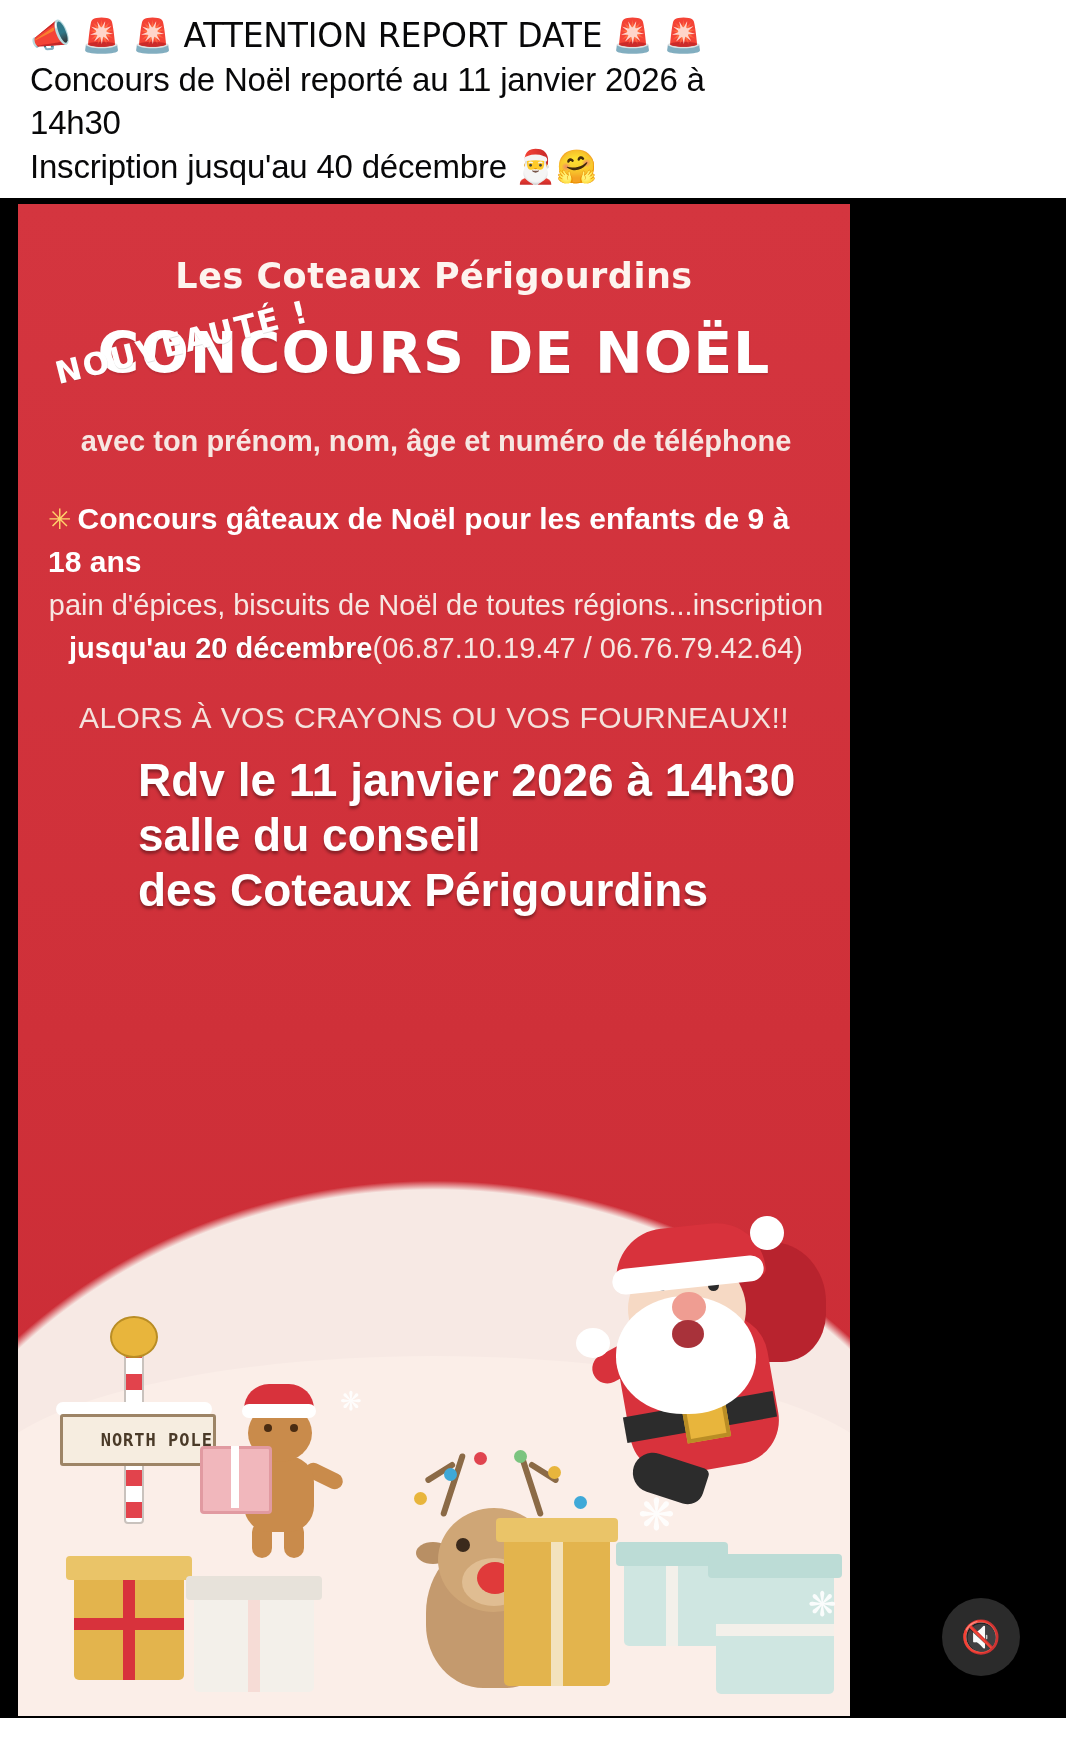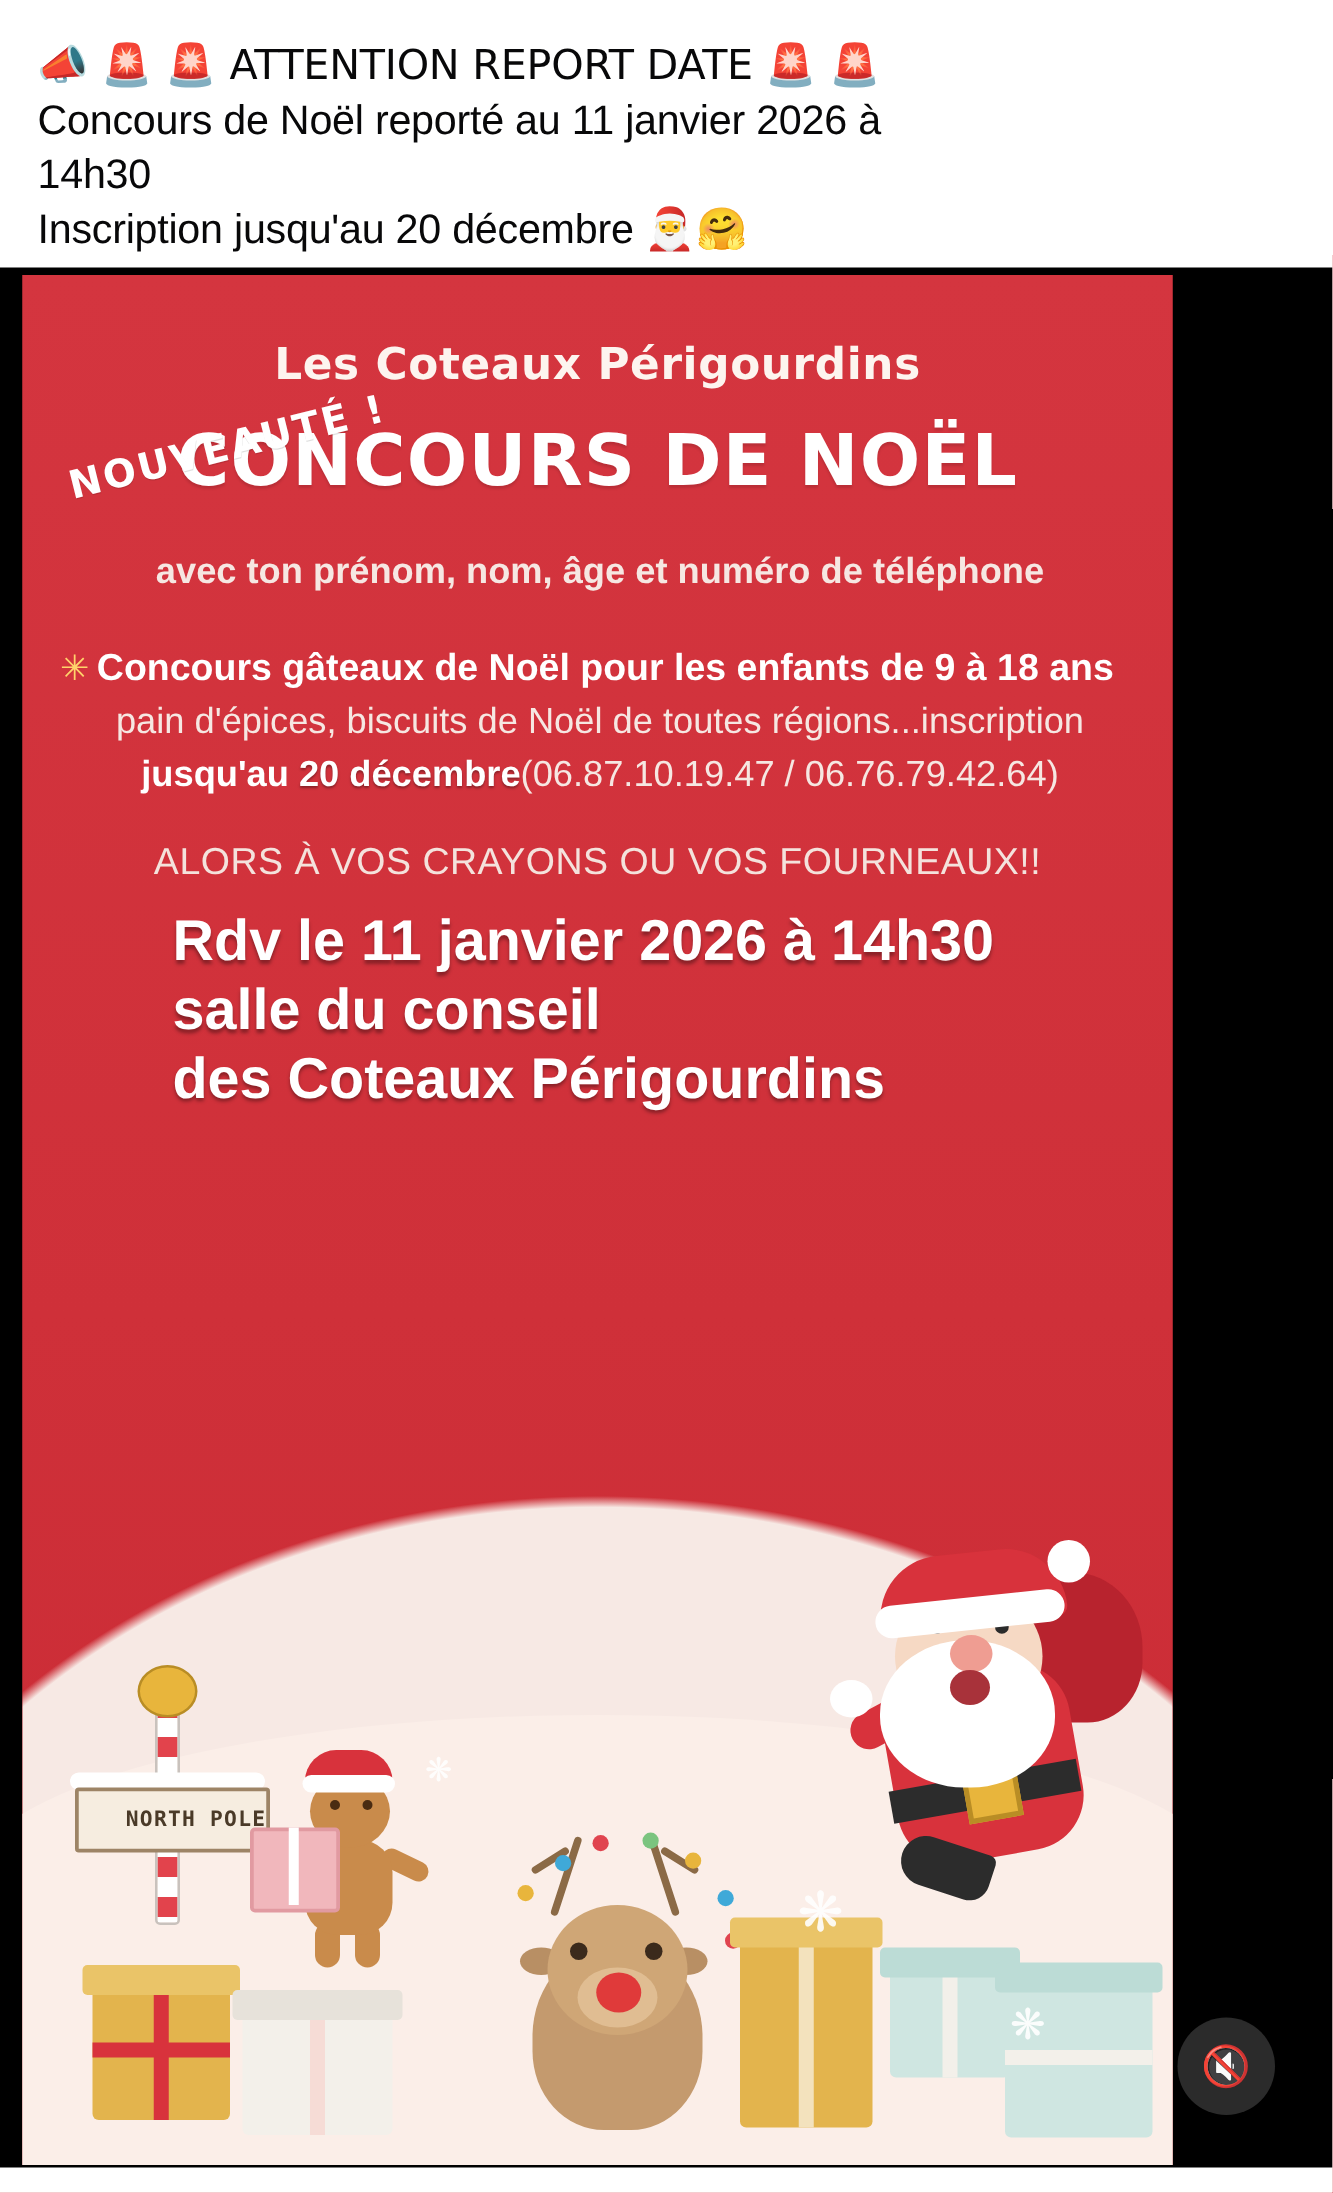--- a/index.html
+++ b/index.html
@@ -10,42 +10,42 @@
   body {
     width: 1066px;
     height: 1754px;
     font-family: "Liberation Sans", sans-serif;
     overflow: hidden;
     position: relative;
   }
 
   
   .post-text {
-    padding: 30px 30px 10px 30px;
+    padding: 14px 30px 10px 30px;
     font-size: 33px;
     line-height: 1.32;
     color: #080809;
     letter-spacing: -0.2px;
   }
   .post-text .line { display: block; }
   .emoji { font-family: "DejaVu Sans", sans-serif; }
 
   
   .media {
     position: relative;
     width: 1066px;
     height: 1520px;
     background: #000000;
     overflow: hidden;
   }
   .poster {
     position: absolute;
     left: 18px;
     top: 6px;
-    width: 920px;
+    width: 832px;
     height: 1512px;
     background: #d3343f;
     background-image:
       radial-gradient(ellipse 120% 60% at 50% 100%, #f7e9e4 0 58%, rgba(247,233,228,0) 59%),
       linear-gradient(180deg, #d4353f 0%, #cf3039 55%, #c92b35 100%);
     overflow: hidden;
   }
 
   
   .p-header {
@@ -247,21 +247,21 @@
     font-size: 32px;
   }
 </style>
 </head>
 <body>
 
 <div class="post-text">
   <span class="line emoji">📣 🚨 🚨  ATTENTION REPORT DATE 🚨 🚨</span>
   <span class="line">Concours de Noël reporté au 11 janvier 2026 à</span>
   <span class="line">14h30</span>
-  <span class="line">Inscription jusqu'au 20 décembre 🎅🤗</span>
+  <span class="line">Inscription jusqu'au 40 décembre 🎅🤗</span>
 </div>
 
 <div class="media">
   <div class="poster">
 
     <div class="p-header">Les Coteaux Périgourdins</div>
 
     <div class="nouveaute">NOUVEAUTÉ !</div>
 
     <div class="p-title">CONCOURS DE NOËL</div>

